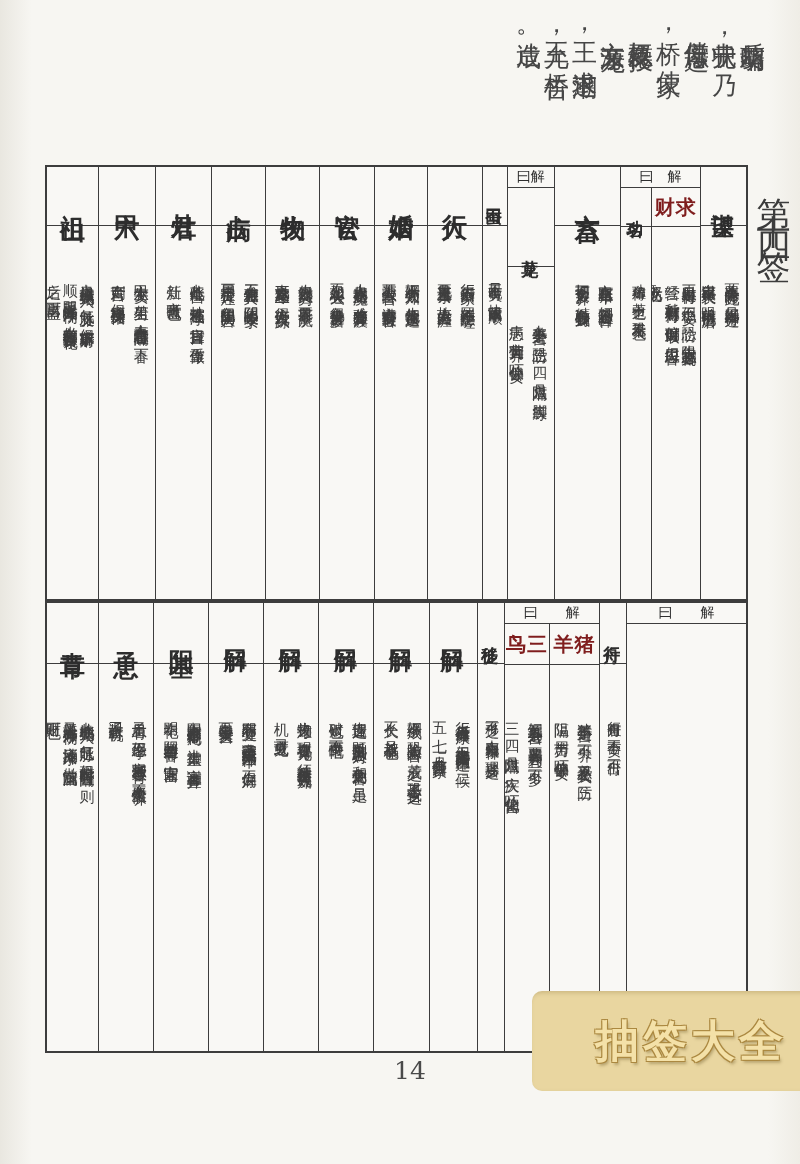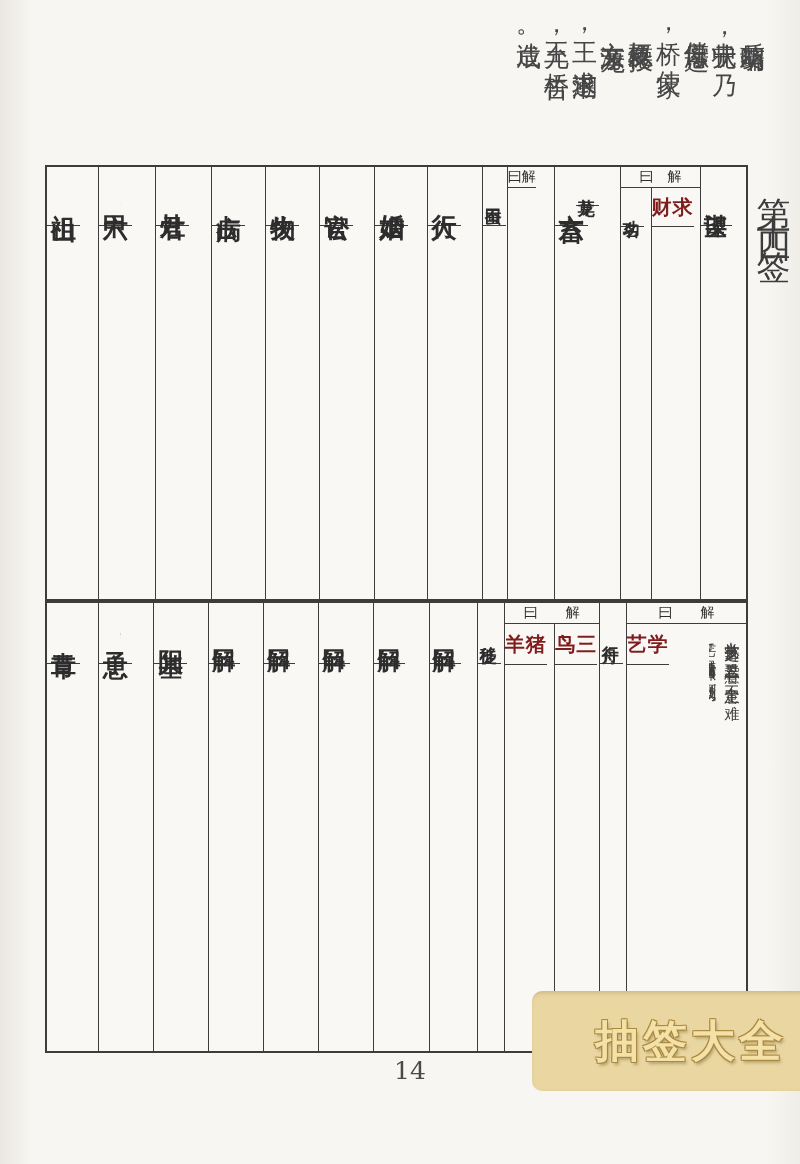--- a/index.html
+++ b/index.html
@@ -12,21 +12,21 @@
          font-size:25px;line-height:1.12;letter-spacing:2px;color:#464646;}
   
   .sign-title{position:absolute;left:751px;top:170px;font-size:34px;
               letter-spacing:18px;color:#3c3c3c;writing-mode:vertical-rl;text-orientation:upright;}
   
   .grid{position:absolute;left:45px;width:703px;display:flex;align-items:stretch;
         border:2px solid #3d3d3d;background:rgba(255,255,255,0.25);box-sizing:border-box;}
   .t1{top:165px;height:436px;--hd:58px;}
   .t2{top:601px;height:452px;--hd:60px;}
   .grid>*+*, .gbody>*+*{border-left:1px solid #3d3d3d;}
-  .col{display:flex;flex-direction:row;flex:1 1 auto;min-width:0;box-sizing:border-box;gap:40px;}
+  .col{display:flex;flex-direction:column;flex:1 1 auto;min-width:0;box-sizing:border-box;gap:40px;}
   .colgroup{display:flex;flex-direction:column;flex:1 1 auto;box-sizing:border-box;}
   .gbody{display:flex;flex:1 1 auto;align-items:stretch;}
   .hd{height:var(--hd);border-bottom:1px solid #3d3d3d;display:flex;
       align-items:center;justify-content:center;flex:0 0 auto;}
   .hd2{height:calc(var(--hd) - 20px);border-bottom:1px solid #3d3d3d;display:flex;
        align-items:center;justify-content:center;flex:0 0 auto;}
   .hd-top{height:20px;line-height:19px;font-size:14px;text-align:center;
           border-bottom:1px solid #3d3d3d;color:#2f2f2f;flex:0 0 auto;}
   .vh{writing-mode:vertical-rl;text-orientation:upright;font-size:25px;
       letter-spacing:2px;color:#2d2d2d;font-weight:bold;}
@@ -230,52 +230,45 @@
   </div>
   <div class="col" style="width:27px">
     <div class="hd">
         <span class="vh sm">移徙</span>
       </div>
     <div class="bd vt b1">不可移之　内有先祖家神　理妥后移之</div>
   </div>
   <div class="colgroup" style="width:95px">
     <div class="hd-top">曰　　解</div>
     <div class="gbody">
+      <div class="col" style="width:45px">
+        <div class="hd2">
+            <span class="hh">鸟三</span>
+          </div>
+        <div class="bd vt">饲养三鸟之卦不吉　要养三四只为宜　不可多
+三　四　六月阻隔　灾疾　吓伯公化吉</div>
+      </div>
       <div class="col" style="width:50px">
         <div class="hd2">
             <span class="hh">羊猪</span>
           </div>
         <div class="bd vt">猪羊之卦不吉　不可养　养之恐不长久　防三
 阻隔　用苦力　吓伯公保平安</div>
-      </div>
-      <div class="col" style="width:45px">
-        <div class="hd2">
-            <span class="hh">鸟三</span>
-          </div>
-        <div class="bd vt">饲养三鸟之卦不吉　要养三四只为宜　不可多
-三　四　六月阻隔　灾疾　吓伯公化吉</div>
       </div>
     </div>
   </div>
   <div class="col" style="width:27px">
     <div class="hd">
         <span class="vh sm">行舟</span>
       </div>
     <div class="bd vt b1">行舟有阻　不吉不安　不可出行</div>
   </div>
   <div class="colgroup" style="width:120px">
     <div class="hd-top">曰　　解</div>
     <div class="gbody">
-      <div class="col" style="width:49px">
-        <div class="hd2">
-            <span class="hh">艺学</span>
-          </div>
-        <div class="bd vt">卜学技艺之卦　恐君三心二意　不定主意　难
-手艺　候秋后择吉日从师　则可成功</div>
-      </div>
     </div>
   </div>
 </div>
 
 <div class="wm">
   <span>抽签大全</span>
 </div>
 
 <div class="pageno">14</div>
 

